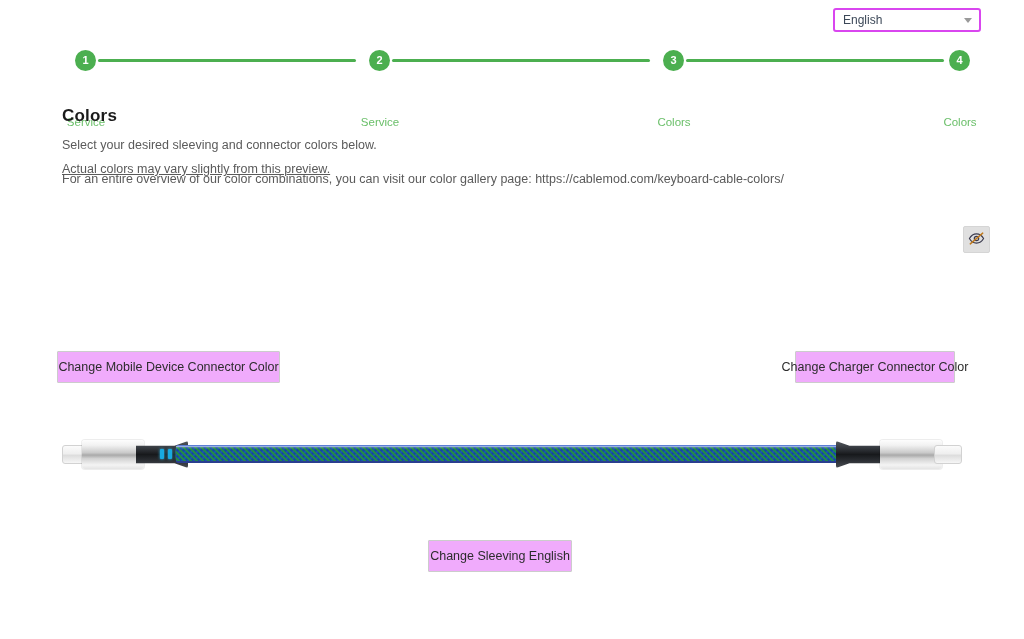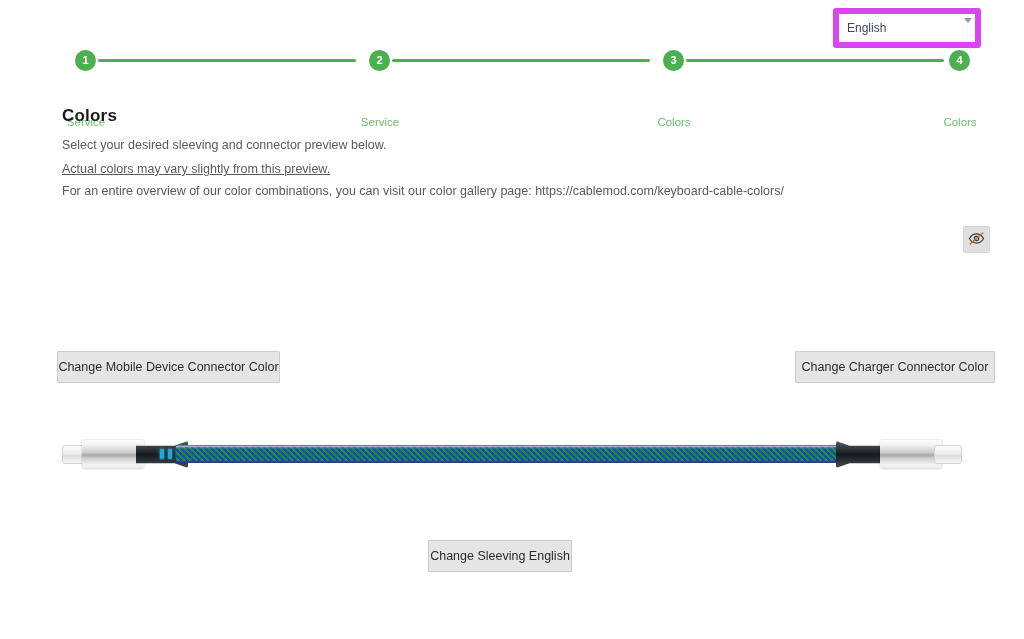--- a/index.html
+++ b/index.html
@@ -16,22 +16,22 @@
     background: #ffffff;
   }
 
   
   .lang-wrap {
     position: absolute;
     left: 833px; top: 8px;
     width: 148px; height: 24px;
   }
   .lang-select {
-    width: 148px; height: 40px;
-    border: 6px solid #d946ef;
+    width: 148px; height: 24px;
+    border: 2px solid #d946ef;
     border-radius: 3px;
     background: #ffffff;
     font-family: "Liberation Sans", sans-serif;
     font-size: 12px;
     color: #3c4858;
     padding: 0 22px 0 8px;
     line-height: 22px;
     display: flex;
     align-items: center;
     cursor: pointer;
@@ -100,55 +100,55 @@
   }
   .copy {
     position: absolute;
     left: 62px;
     font-size: 12.5px;
     color: #5a5a5a;
     white-space: nowrap;
   }
   .copy-1 { top: 138px; }
   .copy-2 { top: 162px; text-decoration: underline; }
-  .copy-3 { top: 184px; }
+  .copy-3 { top: 172px; }
 
   
   .eye-btn {
     position: absolute;
     left: 963px; top: 226px;
     width: 27px; height: 27px;
     background: #e0e0e0;
     border: 1px solid #d5d5d5;
     border-radius: 2px;
     display: flex;
     align-items: center;
     justify-content: center;
     cursor: pointer;
     padding: 0;
   }
 
   
   .btn {
     position: absolute;
-    background: #e5e5e5;
+    background: #f0abfc;
     border: 1px solid #cccccc;
     color: #2c2c2c;
     font-family: "Liberation Sans", sans-serif;
     font-size: 12.5px;
     height: 32px;
     display: flex;
     align-items: center;
     justify-content: center;
     cursor: pointer;
     border-radius: 1px;
     white-space: nowrap;
   }
   #btn-mobile { left: 57px;  top: 351px; width: 223px; }
-  #btn-charger{ left: 795px; top: 351px; width: 200px; }
+  #btn-charger{ left: 795px; top: 351px; width: 160px; }
   #btn-sleeve { left: 428px; top: 540px; width: 144px; }
 
   
   .cable {
     position: absolute;
     left: 60px; top: 424px;
     width: 904px; height: 62px;
   }
   
   .tip {
@@ -248,21 +248,21 @@
       <div class="step-dot">3</div>
       <div class="step-label">Colors</div>
     </div>
     <div class="step" style="left:898px;">
       <div class="step-dot">4</div>
       <div class="step-label">Colors</div>
     </div>
   </div>
 
   <div class="page-title">Colors</div>
-  <div class="copy copy-1">Select your desired sleeving and connector preview below.</div>
+  <div class="copy copy-1">Select your desired sleeving and connector colors below.</div>
   <div class="copy copy-2">Actual colors may vary slightly from this preview.</div>
   <div class="copy copy-3">For an entire overview of our color combinations, you can visit our color gallery page: https://cablemod.com/keyboard-cable-colors/</div>
 
   <button class="eye-btn" title="Hide preview">
     <span>
       <svg width="17" height="17" viewBox="0 0 24 24" fill="none" stroke="#3b3b4f" stroke-width="1.7" stroke-linecap="round" stroke-linejoin="round">
         <path d="M2 12s3.8-6.5 10-6.5S22 12 22 12s-3.8 6.5-10 6.5S2 12 2 12z"></path>
         <circle cx="12" cy="12" r="3.1"></circle>
         <line x1="3.2" y1="19.6" x2="20.8" y2="4.4" stroke="#c07a1e" stroke-width="2"></line>
       </svg>

